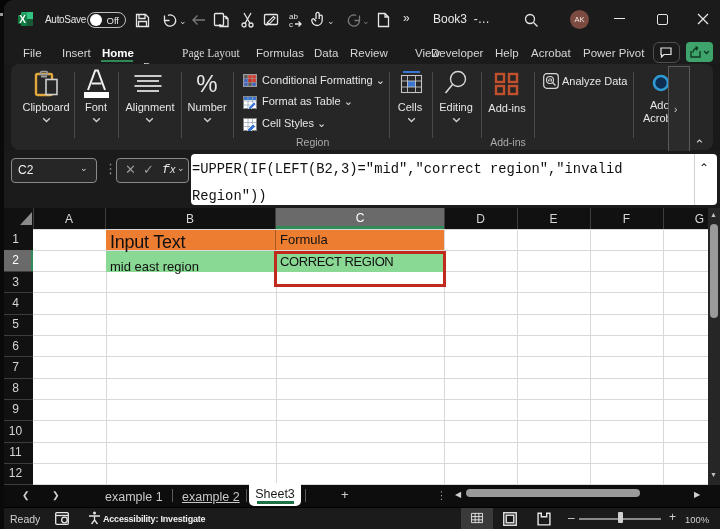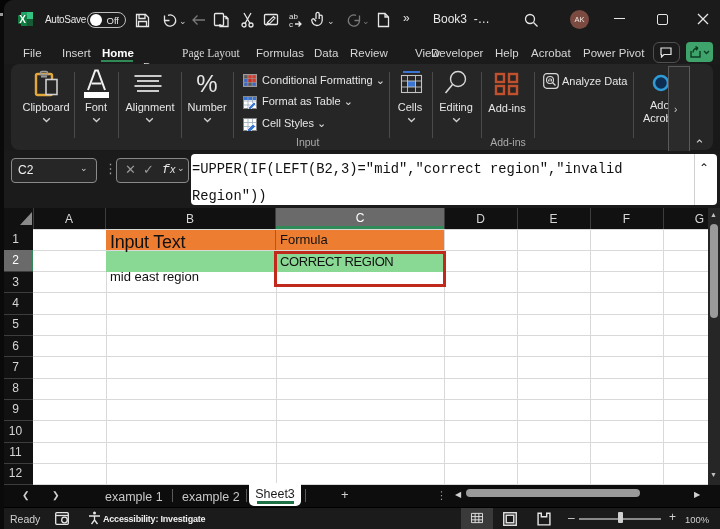--- a/index.html
+++ b/index.html
@@ -203,21 +203,21 @@
   <path d="M1 5 h12 M1 9 h12 M5 1 v11 M9.5 1 v11" stroke="#9ab" stroke-width="0.8"></path>
   <path d="M5 12 L11 6 l2 2 -6 6 z" fill="#3a76d2" stroke="#fff" stroke-width="0.7"></path>
 </svg>
 <div class="a" style="left:262px;top:95px;color:#e6e6e6;font-size:11px;">Format as Table <span style="font-size:11px;color:#e0e0e0;">⌄</span></div>
 <svg class="a" style="left:243px;top:118px" width="14" height="13" viewBox="0 0 14 13">
   <rect x="0.5" y="0.5" width="13" height="12" fill="#fff" stroke="#888"></rect>
   <path d="M1 4.5 h12 M1 8.5 h12 M5 1 v11 M9.5 1 v11" stroke="#9ab" stroke-width="0.8"></path>
   <path d="M4 12 L10 6 l2.5 2.5 -6 6 z" fill="#3a76d2" stroke="#fff" stroke-width="0.7"></path>
 </svg>
 <div class="a" style="left:262px;top:117px;color:#e6e6e6;font-size:11px;">Cell Styles <span style="font-size:11px;color:#e0e0e0;">⌄</span></div>
-<div class="a" style="left:296px;top:136px;color:#ababab;font-size:10.5px;">Input</div>
+<div class="a" style="left:296px;top:136px;color:#ababab;font-size:10.5px;">Region</div>
 
 <svg class="a" style="left:399px;top:71px" width="25" height="24" viewBox="0 0 25 24">
   <rect x="4" y="0" width="17" height="2" fill="#3a76d2"></rect>
   <rect x="2.5" y="4.5" width="20" height="17" fill="none" stroke="#c4c4c4" stroke-width="1.1"></rect>
   <rect x="8" y="10" width="9" height="6" fill="#3a76d2"></rect>
   <path d="M2.5 10 h20 M2.5 16 h20 M8.5 4.5 v17 M16.5 4.5 v17" stroke="#c4c4c4" stroke-width="0.9"></path>
 </svg>
 <div class="a" style="left:386px;top:101px;width:48px;text-align:center;color:#e6e6e6;font-size:11px;">Cells</div>
 <svg class="a" style="left:407px;top:117px" width="9" height="6" viewBox="0 0 9 6">
     <path d="M1.2 1.2 L4.5 4.5 L7.8 1.2" fill="none" stroke="#cfcfcf" stroke-width="1.3"></path>
@@ -357,38 +357,38 @@
 <div class="a" style="left:33px;top:462.8px;width:675px;height:1px;background:#d9d9d9;"></div>
 <div class="a" style="left:33px;top:484.1px;width:675px;height:1px;background:#d9d9d9;"></div>
 <div class="a" style="left:33px;top:229px;width:675px;height:0.5px;background:#d9d9d9;"></div>
 
 <div class="a" style="left:106px;top:229.6px;width:169px;height:20.8px;background:#ed7d31;"></div>
 <div class="a" style="left:276px;top:229.6px;width:168px;height:20.8px;background:#ed7d31;"></div>
 <div class="a" style="left:106px;top:250.9px;width:169px;height:20.8px;background:#89d893;"></div>
 <div class="a" style="left:276px;top:250.9px;width:168px;height:20.8px;background:#89d893;"></div>
 <div class="a" style="left:110px;top:231.5px;color:#111;font-size:18px;letter-spacing:-0.25px;">Input Text</div>
 <div class="a" style="left:280px;top:231.5px;color:#111;font-size:13px;">Formula</div>
-<div class="a" style="left:110px;top:269px;color:#111;font-size:13px;">mid east region</div>
+<div class="a" style="left:110px;top:259px;color:#111;font-size:13px;">mid east region</div>
 <div class="a" style="left:280px;top:253.5px;color:#111;font-size:13px;letter-spacing:-0.4px;">CORRECT REGION</div>
 
 <div class="a" style="left:275px;top:229.6px;width:1px;height:20.8px;background:#a85a22;"></div>
 
 <div class="a" style="left:274px;top:251px;width:171.5px;height:36px;border:3.5px solid #c02a1d;box-sizing:border-box;"></div>
 
 <div class="a" style="left:708px;top:208px;width:12px;height:277px;background:#262626;"></div>
 <div class="a" style="left:710px;top:211px;color:#c0c0c0;font-size:7px;">▲</div>
 <div class="a" style="left:710px;top:224px;width:8px;height:94px;background:#9a9a9a;border-radius:4px;"></div>
 <div class="a" style="left:710px;top:471px;color:#c0c0c0;font-size:7px;">▼</div>
 
 <div class="a" style="left:0;top:485px;width:720px;height:22px;background:#0d0d0d;"></div>
 <div class="a" style="left:22px;top:490px;color:#d0d0d0;font-size:9px;">❮</div>
 <div class="a" style="left:52px;top:490px;color:#d0d0d0;font-size:9px;">❯</div>
 <div class="a" style="left:105px;top:489.5px;color:#c8c8c8;font-size:12.5px;">example 1</div>
 <div class="a" style="left:172px;top:489px;width:1px;height:13px;background:#5a5a5a;"></div>
-<div class="a" style="left:182px;top:489.5px;color:#c8c8c8;font-size:12.5px;">example 2</div>
+<div class="a" style="left:182px;top:489.5px;color:#c8c8c8;font-size:12.5px;text-decoration:underline;">example 2</div>
 <div class="a" style="left:246px;top:489px;width:1px;height:13px;background:#5a5a5a;"></div>
 <div class="a" style="left:249px;top:483px;width:52px;height:23px;background:#fff;border-radius:0 0 5px 5px;"></div>
 <div class="a" style="left:249px;top:487px;width:52px;text-align:center;color:#1a1a1a;font-size:12.5px;">Sheet3</div>
 <div class="a" style="left:257px;top:501px;width:37px;height:2.5px;background:#1e7145;"></div>
 <div class="a" style="left:305px;top:489px;width:1px;height:13px;background:#5a5a5a;"></div>
 <div class="a" style="left:341px;top:487px;color:#d0d0d0;font-size:13px;">+</div>
 <div class="a" style="left:436px;top:489px;color:#9a9a9a;font-size:11px;">⋮</div>
 
 <div class="a" style="left:455px;top:490px;color:#d0d0d0;font-size:8px;">◀</div>
 <div class="a" style="left:466px;top:489px;width:174px;height:7.5px;background:#9a9a9a;border-radius:4px;"></div>

